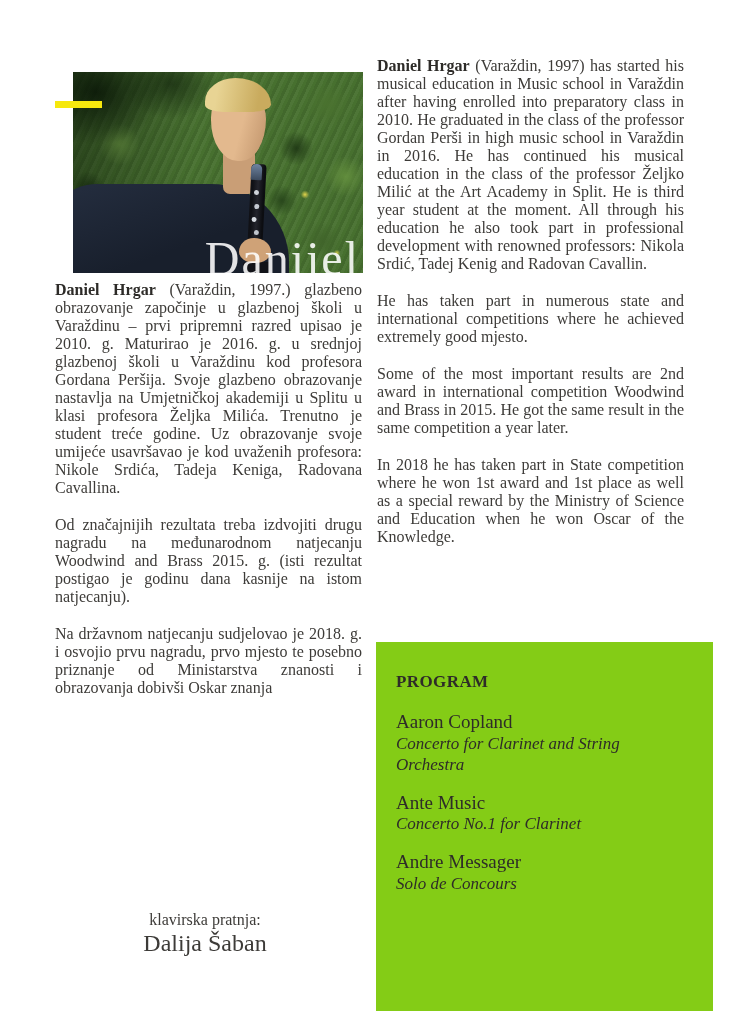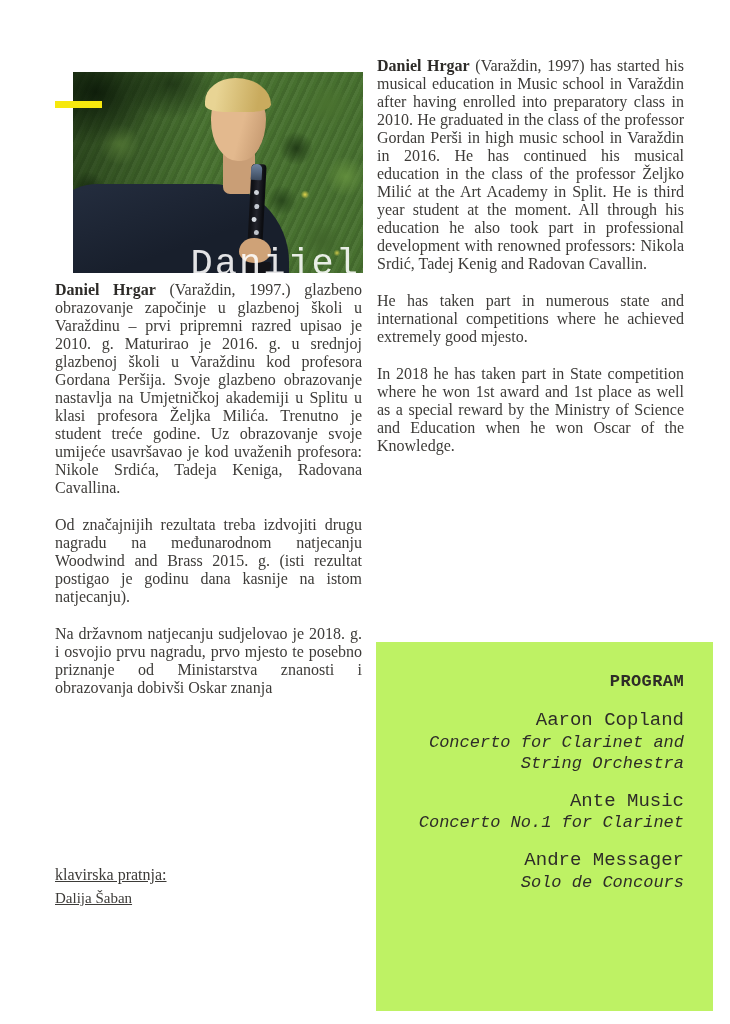--- a/index.html
+++ b/index.html
@@ -113,23 +113,23 @@
   .person-hand {
     position: absolute;
     left: 166px; top: 166px;
     width: 32px; height: 25px;
     background: #cfa277;
     border-radius: 46% 54% 50% 50% / 55% 55% 45% 45%;
   }
   .photo-caption {
     position: absolute;
     right: 3px; bottom: -10px;
-    font-family: Liberation Mono, monospace;
+    font-family: Liberation Serif, serif;
     font-weight: 200;
-    font-size: 37px;
+    font-size: 48px;
     line-height: 1;
     letter-spacing: 2px;
     color: rgba(255,255,255,0.88);
     z-index: 5;
   }
 
   
   .col {
     position: absolute;
     width: 307px;
@@ -138,41 +138,39 @@
     text-align: justify;
     color: #3d3b38;
   }
   .col p { margin: 0 0 19px 0; }
   .col-left  { left: 55px;  top: 281px; }
   .col-right { left: 377px; top: 57px; }
   .lead-name { font-weight: bold; color: #2d2b28; }
 
   .accomp {
     position: absolute;
-    left: 55px; top: 865px;
+    left: 55px; top: 910px;
     width: 300px;
-    text-align: left;
+    text-align: center;
     color: #3d3b38;
-    text-decoration: underline;
   }
   .accomp-label { font-size: 16px; line-height: 20px; }
-  .accomp-name  { font-size: 15px; line-height: 26px; }
+  .accomp-name  { font-size: 24px; line-height: 26px; }
 
   
   .program-box {
     position: absolute;
     left: 376px; top: 642px;
     width: 337px; height: 369px;
-    background: #bef264;
+    background: #84cc16;
     box-sizing: border-box;
     padding: 30px 29px 0 20px;
-    text-align: right;
+    text-align: left;
     color: #2e2c28;
     z-index: 1;
-    font-family: Liberation Mono, monospace;
   }
   .program-title {
     margin: 0 0 19px 0;
     font-size: 17px;
     font-weight: bold;
     letter-spacing: 0.4px;
   }
   .program-item { margin: 0 0 17px 0; }
   .program-composer { font-size: 19px; line-height: 21.5px; }
   .program-piece { font-size: 17px; line-height: 21px; font-style: italic; }
@@ -205,20 +203,21 @@
   </section>
 
   <div class="accomp">
     <div class="accomp-label">klavirska pratnja:</div>
     <div class="accomp-name">Dalija Šaban</div>
   </div>
 
   <section class="col col-right">
     <p><span class="lead-name">Daniel Hrgar</span><span> (Varaždin, 1997) has started his musical education in Music school in Varaždin after having enrolled into preparatory class in 2010. He graduated in the class of the professor Gordan Perši in high music school in Varaždin in 2016. He has continued his musical education in the class of the professor Željko Milić at the Art Academy in Split. He is third year student at the moment. All through his education he also took part in professional development with renowned professors: Nikola Srdić, Tadej Kenig and Radovan Cavallin.</span></p>
     <p>He has taken part in numerous state and international competitions where he achieved extremely good mjesto.</p>
+    <p>Some of the most important results are 2nd award in international competition Woodwind and Brass in 2015. He got the same result in the same competition a year later.</p>
     <p>In 2018 he has taken part in State competition where he won 1st award and 1st place as well as a special reward by the Ministry of Science and Education when he won Oscar of the Knowledge.</p>
   </section>
 
   <aside class="program-box">
     <h2 class="program-title">PROGRAM</h2>
 
     <div class="program-item">
       <div class="program-composer">Aaron Copland</div>
       <div class="program-piece">Concerto for Clarinet and String Orchestra</div>
     </div>

